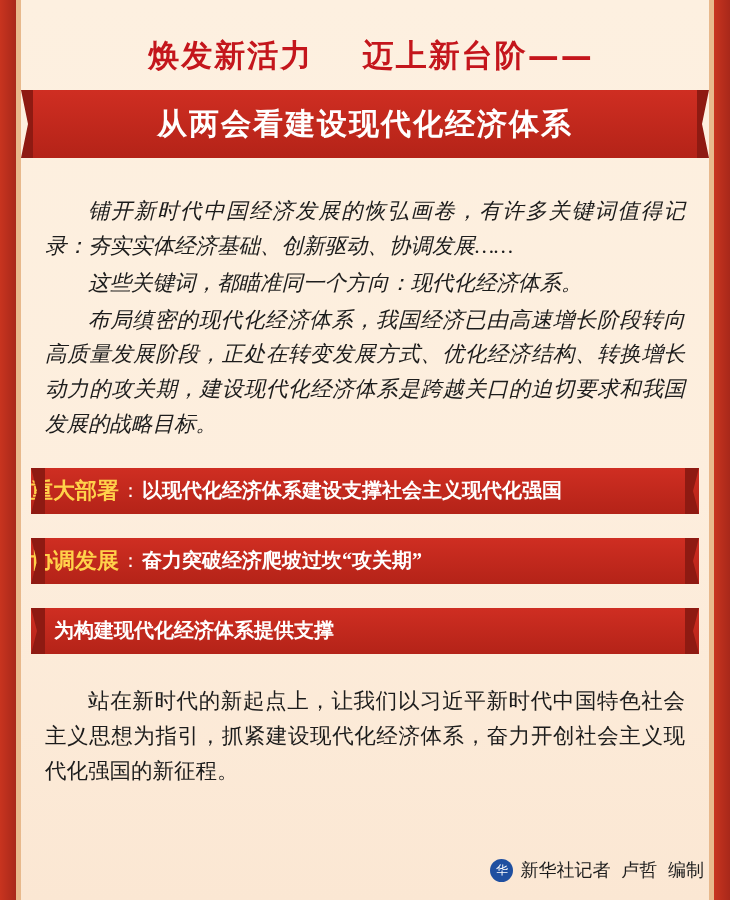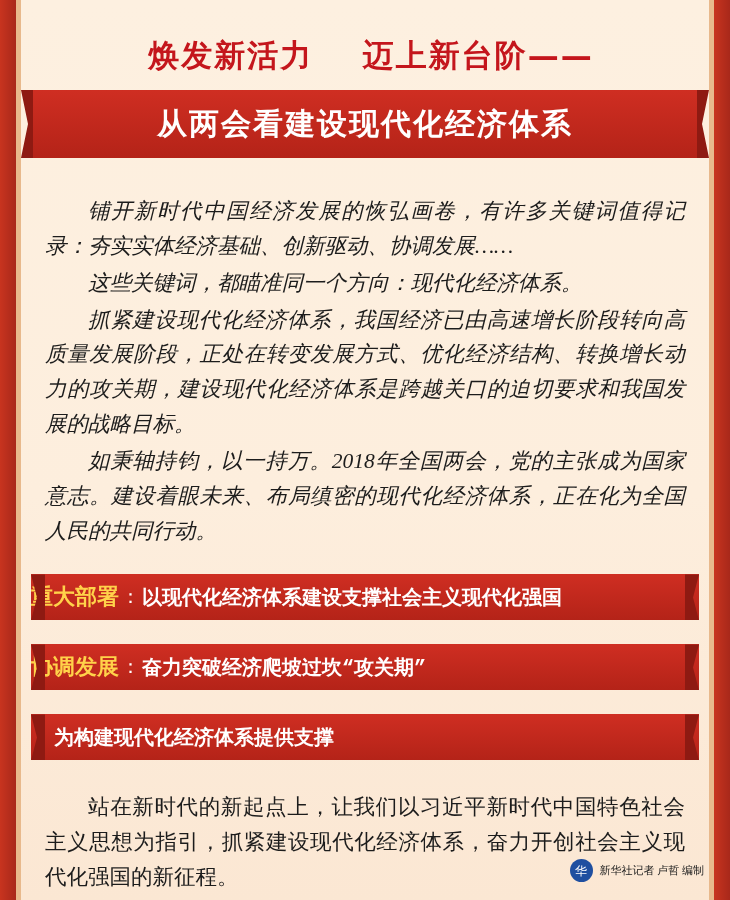--- a/index.html
+++ b/index.html
@@ -149,21 +149,21 @@
     white-space: nowrap;
   }
   .kp-colon {
     color: #ffffff;
     font-family: "DejaVu Sans", "Liberation Sans", sans-serif;
     font-size: 19px;
     padding: 0 2px 0 2px;
   }
   .kp-text {
     color: #ffffff;
-    font-family: Liberation Mono, monospace;
+    font-family: Liberation Serif, serif;
     font-weight: bold;
     font-size: 20px;
     white-space: nowrap;
   }
 
   .body-bottom {
     margin: 30px 24px 0 24px;
   }
 
   
@@ -187,23 +187,23 @@
     position: absolute;
     left: 0; right: 0; top: 50%;
     transform: translateY(-50%);
     text-align: center;
     color: #fff;
     font-size: 12px;
     font-family: "DejaVu Sans", "Liberation Sans", sans-serif;
     line-height: 1;
   }
   .credit-text {
-    font-size: 11px;
+    font-size: 18px;
     color: #1c1c1c;
-    font-family: Liberation Serif, serif;
+    font-family: Liberation Mono, monospace;
     white-space: nowrap;
   }
 </style>
 </head>
 <body>
 
 <div class="page">
 
   <div class="edge left"></div>
   <div class="edge-inner left"></div>
@@ -222,22 +222,21 @@
       <div class="ribbon-tail l"></div>
       <div class="ribbon-tail r"></div>
       <div class="banner">
         <div class="banner-title">从两会看建设现代化经济体系</div>
       </div>
     </div>
 
     <div class="body-top">
       <p class="para">铺开新时代中国经济发展的恢弘画卷，有许多关键词值得记录：夯实实体经济基础、创新驱动、协调发展……</p>
       <p class="para">这些关键词，都瞄准同一个方向：现代化经济体系。</p>
-      <p class="para">抓紧建设现代化经济体系，我国经济已由高速增长阶段转向高质量发展阶段，正处在转变发展方式、优化经济结构、转换增长动力的攻关期，建设现代化经济体系是跨越关口的迫切要求和我国发展的战略目标。</p>
-      <p class="para">如秉轴持钧，以一持万。2018年全国两会，党的主张成为国家意志。建设着眼未来、布局缜密的现代化经济体系，正在化为全国人民的共同行动。</p>
+      <p class="para">布局缜密的现代化经济体系，我国经济已由高速增长阶段转向高质量发展阶段，正处在转变发展方式、优化经济结构、转换增长动力的攻关期，建设现代化经济体系是跨越关口的迫切要求和我国发展的战略目标。</p>
     </div>
 
     <div class="keypoints">
 
       <div class="kp">
         <span class="kp-label">重大部署</span>
         <span class="kp-colon">：</span>
         <span class="kp-text">以现代化经济体系建设支撑社会主义现代化强国</span>
       </div>
 

